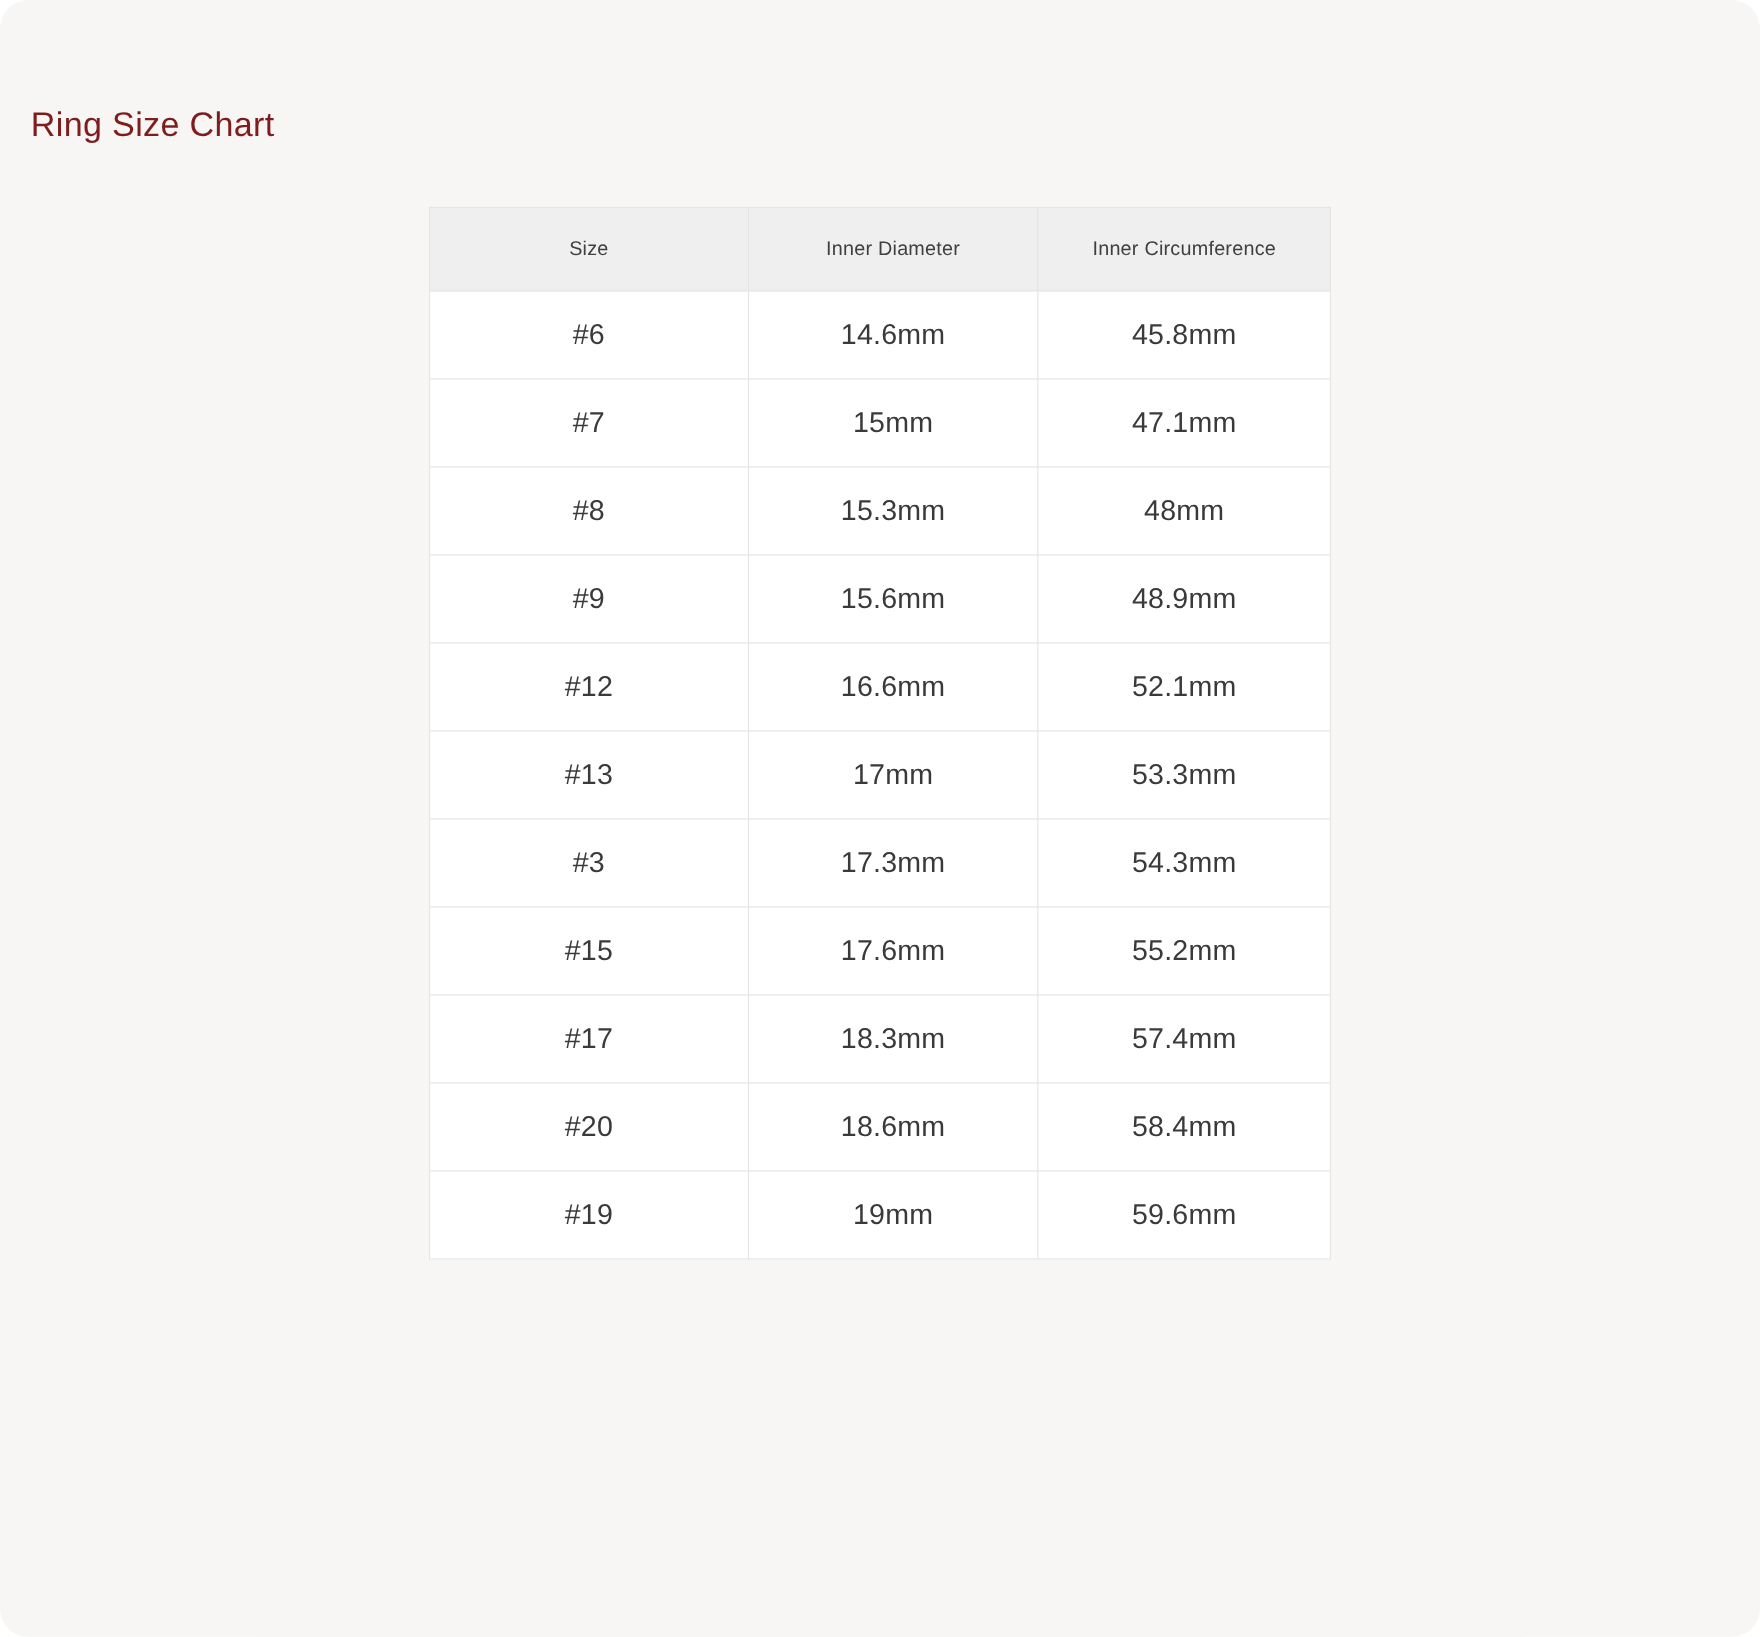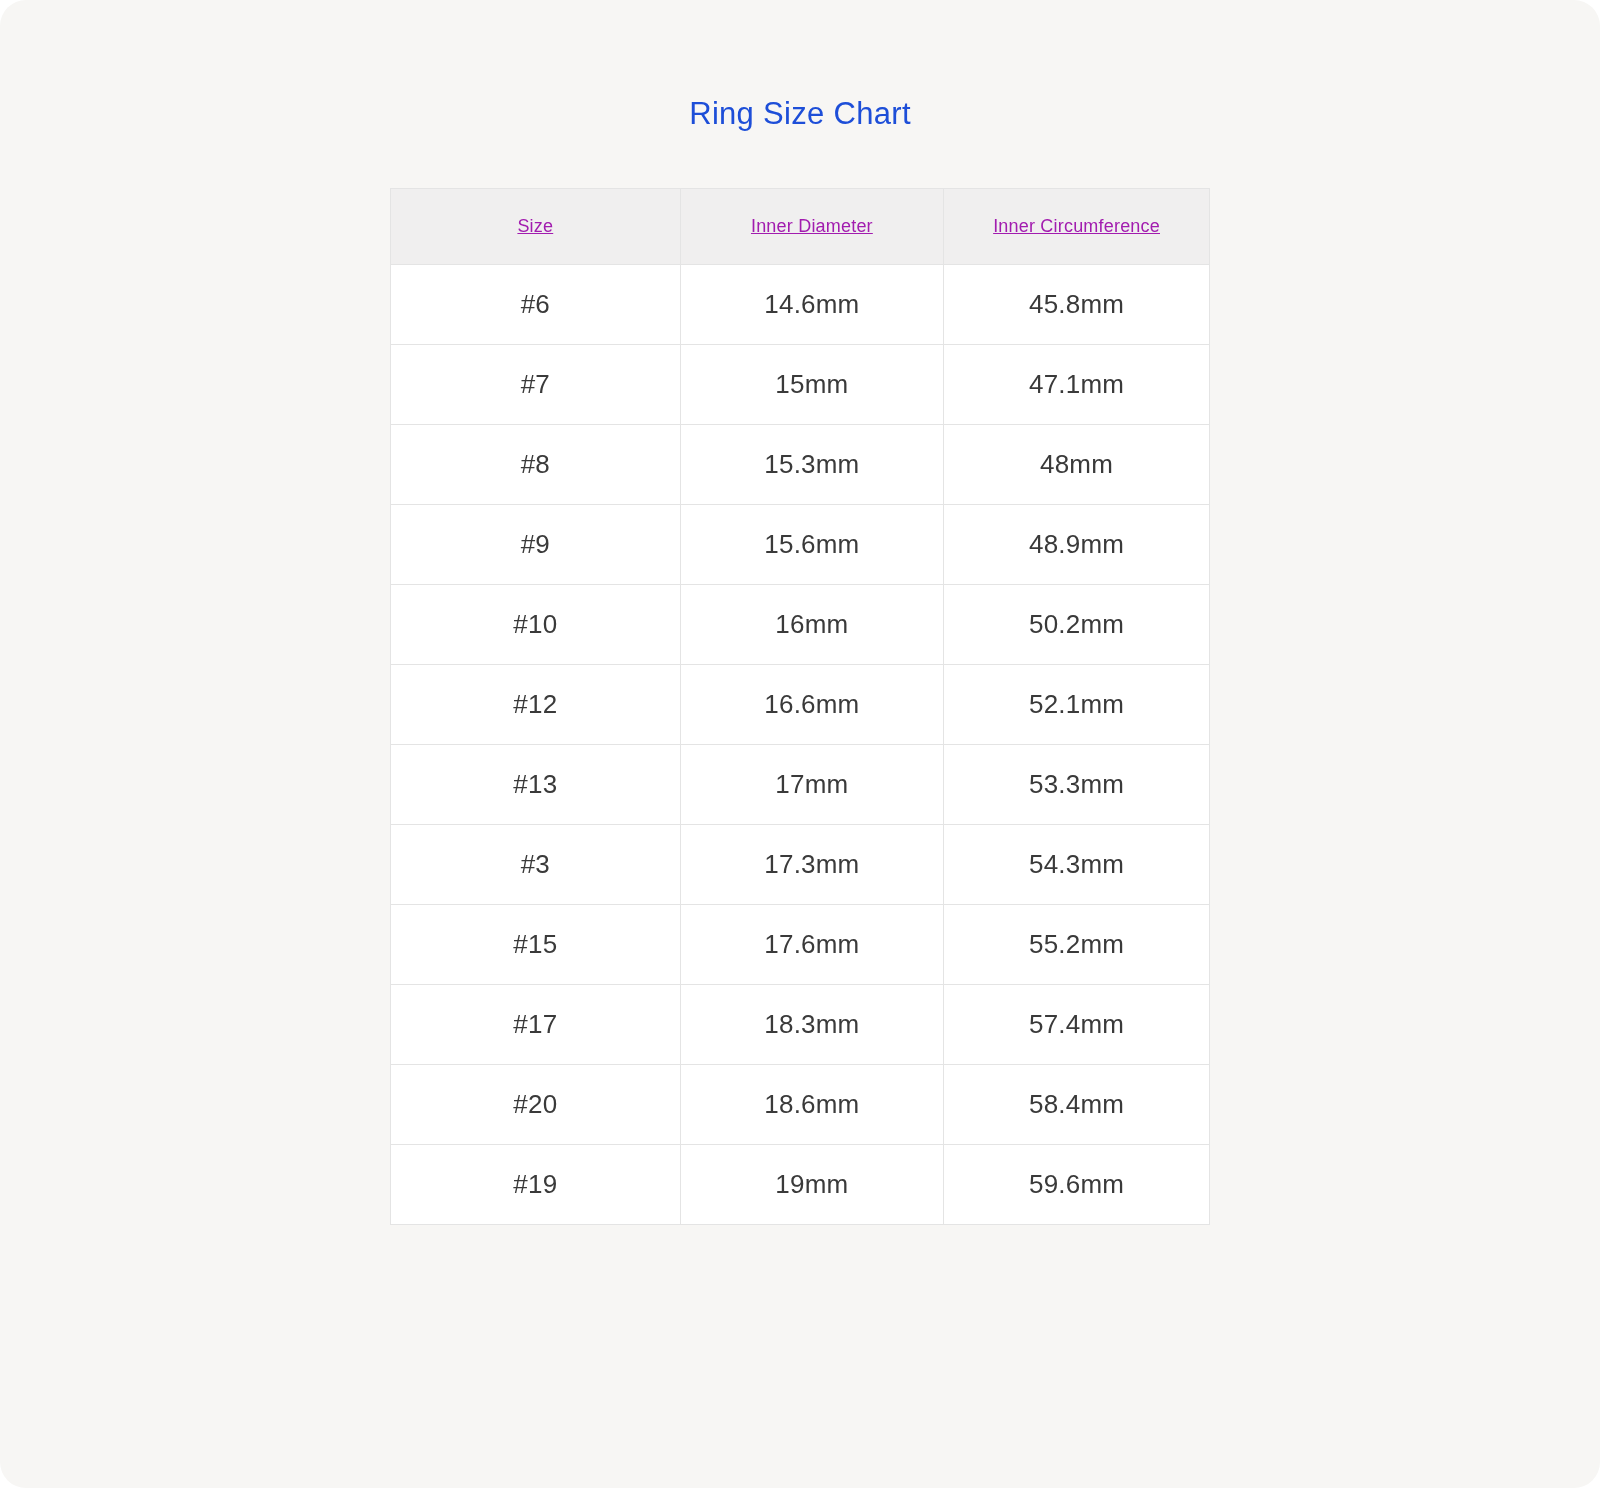--- a/index.html
+++ b/index.html
@@ -22,26 +22,26 @@
     background: #f7f6f4;
     border-radius: 26px;
     box-sizing: border-box;
   }
   .content {
     width: 1600px;
     padding-top: 96px;
     box-sizing: border-box;
   }
   .chart-title {
-    text-align: center;
     font-size: 31px;
     font-weight: 400;
-    color: #1d4ed8;
+    color: #7f1d1d;
     letter-spacing: 0.3px;
     margin: 0 0 56px 0;
+    padding-left: 28px;
   }
   .table-wrap {
     width: 820px;
     margin: 0 auto;
   }
   table.size-table {
     width: 100%;
     border-collapse: collapse;
     background: #ffffff;
     table-layout: fixed;
@@ -50,23 +50,22 @@
   table.size-table td {
     border: 1px solid #e4e4e4;
     text-align: center;
     color: #3a3a3a;
     font-weight: 400;
   }
   table.size-table thead th {
     background: #f0efef;
     font-size: 18px;
     height: 73px;
-    color: #a21caf;
+    color: #404040;
     letter-spacing: 0.2px;
-    text-decoration: underline;
   }
   table.size-table tbody td {
     font-size: 26px;
     height: 77px;
     background: #ffffff;
     letter-spacing: 0.2px;
   }
   col.c-size { width: 36.5%; }
   col.c-dia  { width: 33.2%; }
   col.c-circ { width: 33.5%; }
@@ -108,25 +107,20 @@
             <td>#8</td>
             <td>15.3mm</td>
             <td>48mm</td>
           </tr>
           <tr>
             <td>#9</td>
             <td>15.6mm</td>
             <td>48.9mm</td>
           </tr>
           <tr>
-            <td>#10</td>
-            <td>16mm</td>
-            <td>50.2mm</td>
-          </tr>
-          <tr>
             <td>#12</td>
             <td>16.6mm</td>
             <td>52.1mm</td>
           </tr>
           <tr>
             <td>#13</td>
             <td>17mm</td>
             <td>53.3mm</td>
           </tr>
           <tr>

